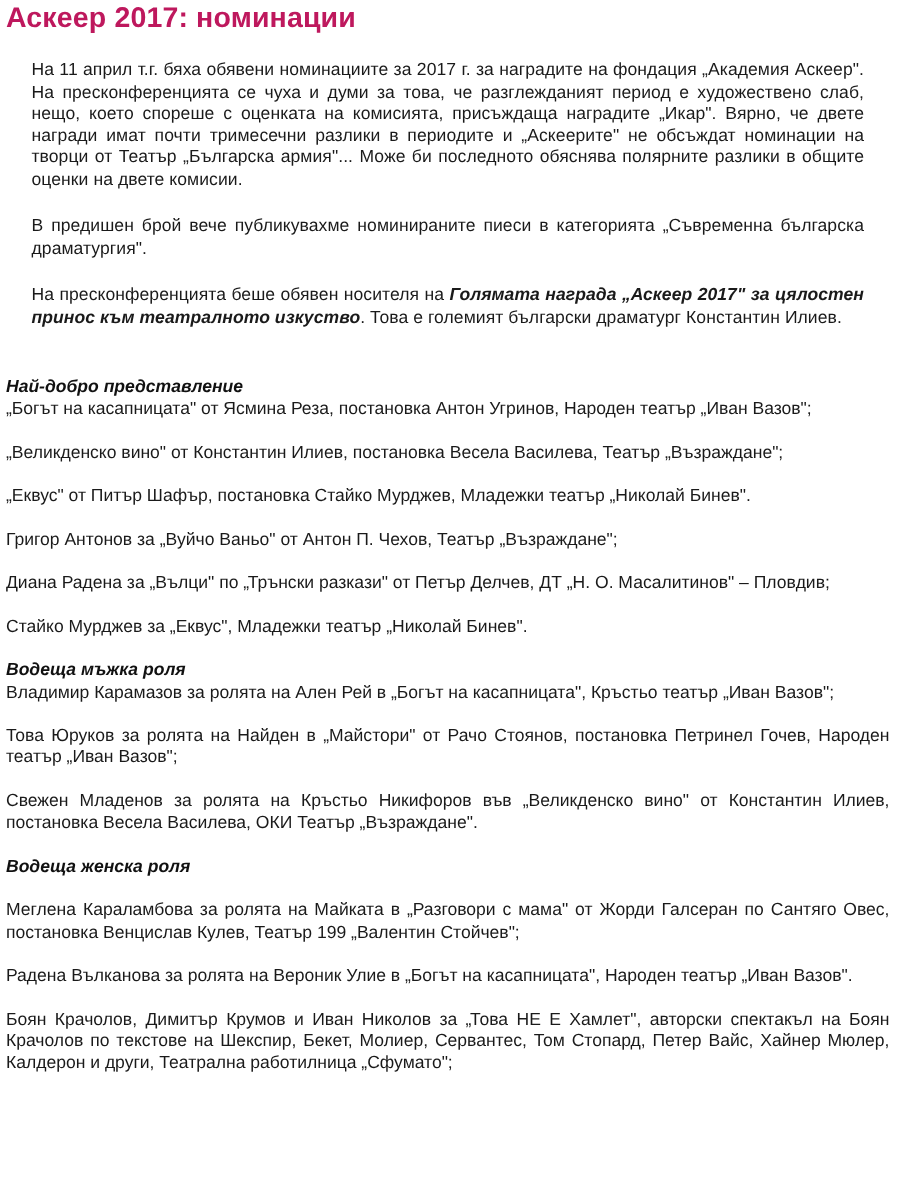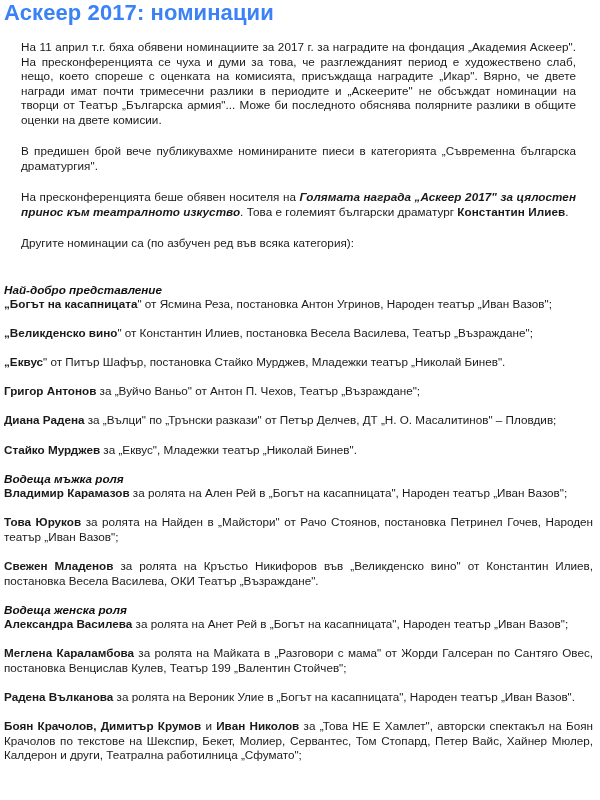--- a/index.html
+++ b/index.html
@@ -16,23 +16,23 @@
     color: #1a1a1a;
   }
   .page {
     width: 600px;
     height: 800px;
     box-sizing: border-box;
     padding: 2px 7px 0 4px;
     position: relative;
   }
   .doc-title {
-    font-size: 22px;
+    font-size: 19px;
     font-weight: bold;
-    color: #3b82f6;
+    color: #be185d;
     letter-spacing: 0.1px;
     line-height: 21px;
     margin: 0 0 7px 0;
     white-space: nowrap;
   }
   .para {
     font-size: 11.7px;
     line-height: 14.55px;
     text-align: justify;
     text-justify: inter-word;
@@ -49,21 +49,21 @@
     font-weight: bold;
     font-style: italic;
     margin: 0;
     text-align: left;
     color: #111111;
   }
   .gap {
     height: 14.55px;
   }
   b, .b {
-    font-weight: bold;
+    font-weight: normal;
   }
   .bi {
     font-weight: bold;
     font-style: italic;
   }
   .nominee {
     font-size: 11.7px;
     line-height: 14.55px;
     text-align: justify;
     text-justify: inter-word;
@@ -75,21 +75,20 @@
 <body>
 
 <div class="page">
 
   <h1 class="doc-title">Аскеер 2017: номинации</h1>
 
   <div class="intro">
     <p class="para">На 11 април т.г. бяха обявени номинациите за 2017 г. за наградите на фондация „Академия Аскеер". На пресконференцията се чуха и думи за това, че разглежданият период е художествено слаб, нещо, което спореше с оценката на комисията, присъждаща наградите „Икар". Вярно, че двете награди имат почти тримесечни разлики в периодите и „Аскеерите" не обсъждат номинации на творци от Театър „Българска армия"... Може би последното обяснява полярните разлики в общите оценки на двете комисии.</p>
     <p class="para">В предишен брой вече публикувахме номинираните пиеси в категорията „Съвременна българска драматургия".</p>
     <p class="para"><span>На пресконференцията беше обявен носителя на </span><span class="bi">Голямата награда „Аскеер 2017" за цялостен принос към театралното изкуство</span><span>. Това е големият български драматург </span><span class="b">Константин Илиев</span><span>.</span></p>
-    <p class="para">Другите номинации са (по азбучен ред във всяка категория):</p>
   </div>
 
   <div class="gap"></div>
 
   <div class="category">
     <p class="section-head">Най-добро представление</p>
     <p class="nominee"><span class="b">„</span><span class="b">Богът на касапницата</span><span>" от Ясмина Реза, постановка Антон Угринов, Народен театър „Иван Вазов";</span></p>
     <div class="gap"></div>
     <p class="nominee"><span class="b">„</span><span class="b">Великденско вино</span><span>" от Константин Илиев, постановка Весела Василева, Театър „Възраждане";</span></p>
     <div class="gap"></div>
@@ -103,32 +102,31 @@
     <div class="gap"></div>
     <p class="nominee"><span class="b">Диана Радена</span><span> за „Вълци" по „Трънски разкази" от Петър Делчев, ДТ „Н. О. Масалитинов" – Пловдив;</span></p>
     <div class="gap"></div>
     <p class="nominee"><span class="b">Стайко Мурджев</span><span> за „Еквус", Младежки театър „Николай Бинев".</span></p>
   </div>
 
   <div class="gap"></div>
 
   <div class="category">
     <p class="section-head">Водеща мъжка роля</p>
-    <p class="nominee"><span class="b">Владимир Карамазов</span><span> за ролята на Ален Рей в „Богът на касапницата", Народен театър „Иван Вазов";</span></p>
+    <p class="nominee"><span class="b">Владимир Карамазов</span><span> за ролята на Ален Рей в „Богът на касапницата", Кръстьо театър „Иван Вазов";</span></p>
     <div class="gap"></div>
     <p class="nominee"><span class="b">Това Юруков</span><span> за ролята на Найден в „Майстори" от Рачо Стоянов, постановка Петринел Гочев, Народен театър „Иван Вазов";</span></p>
     <div class="gap"></div>
     <p class="nominee"><span class="b">Свежен Младенов</span><span> за ролята на Кръстьо Никифоров във „Великденско вино" от Константин Илиев, постановка Весела Василева, ОКИ Театър „Възраждане".</span></p>
   </div>
 
   <div class="gap"></div>
 
   <div class="category">
     <p class="section-head">Водеща женска роля</p>
-    <p class="nominee"><span class="b">Александра Василева</span><span> за ролята на Анет Рей в „Богът на касапницата", Народен театър „Иван Вазов";</span></p>
     <div class="gap"></div>
     <p class="nominee"><span class="b">Меглена Караламбова</span><span> за ролята на Майката в „Разговори с мама" от Жорди Галсеран по Сантяго Овес, постановка Венцислав Кулев, Театър 199 „Валентин Стойчев";</span></p>
     <div class="gap"></div>
     <p class="nominee"><span class="b">Радена Вълканова</span><span> за ролята на Вероник Улие в „Богът на касапницата", Народен театър „Иван Вазов".</span></p>
   </div>
 
   <div class="gap"></div>
 
   <div class="category">
     <p class="nominee"><span class="b">Боян Крачолов, Димитър Крумов</span><span> и </span><span class="b">Иван Николов</span><span> за „Това НЕ Е Хамлет", авторски спектакъл на Боян Крачолов по текстове на Шекспир, Бекет, Молиер, Сервантес, Том Стопард, Петер Вайс, Хайнер Мюлер, Калдерон и други, Театрална работилница „Сфумато";</span></p>

